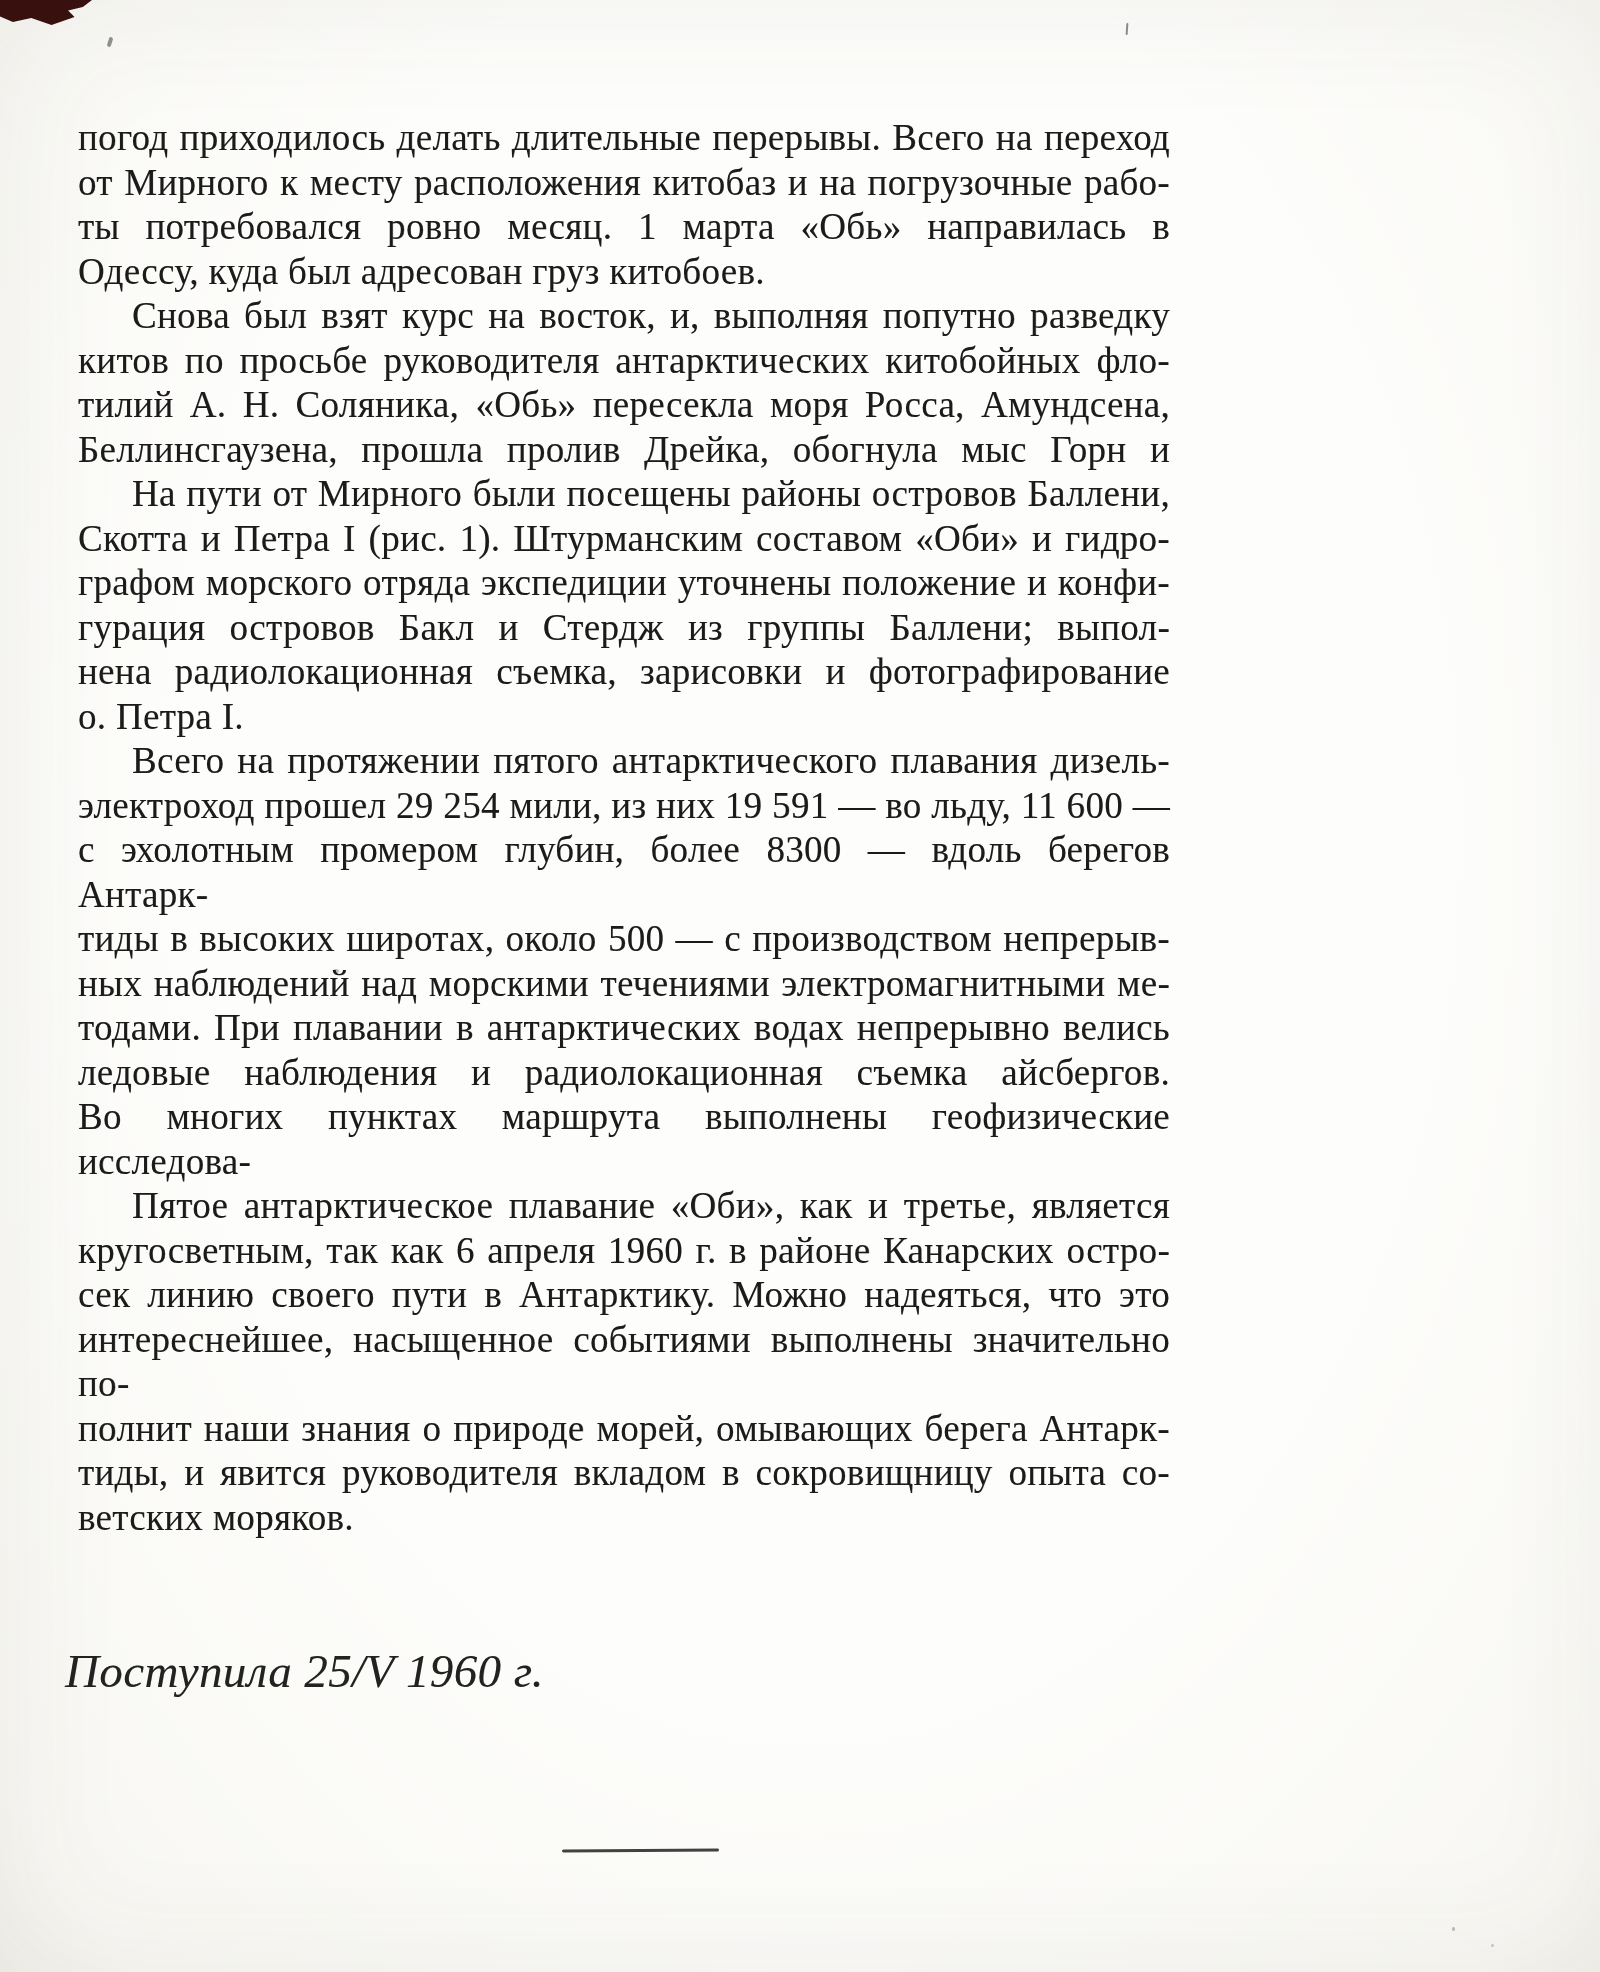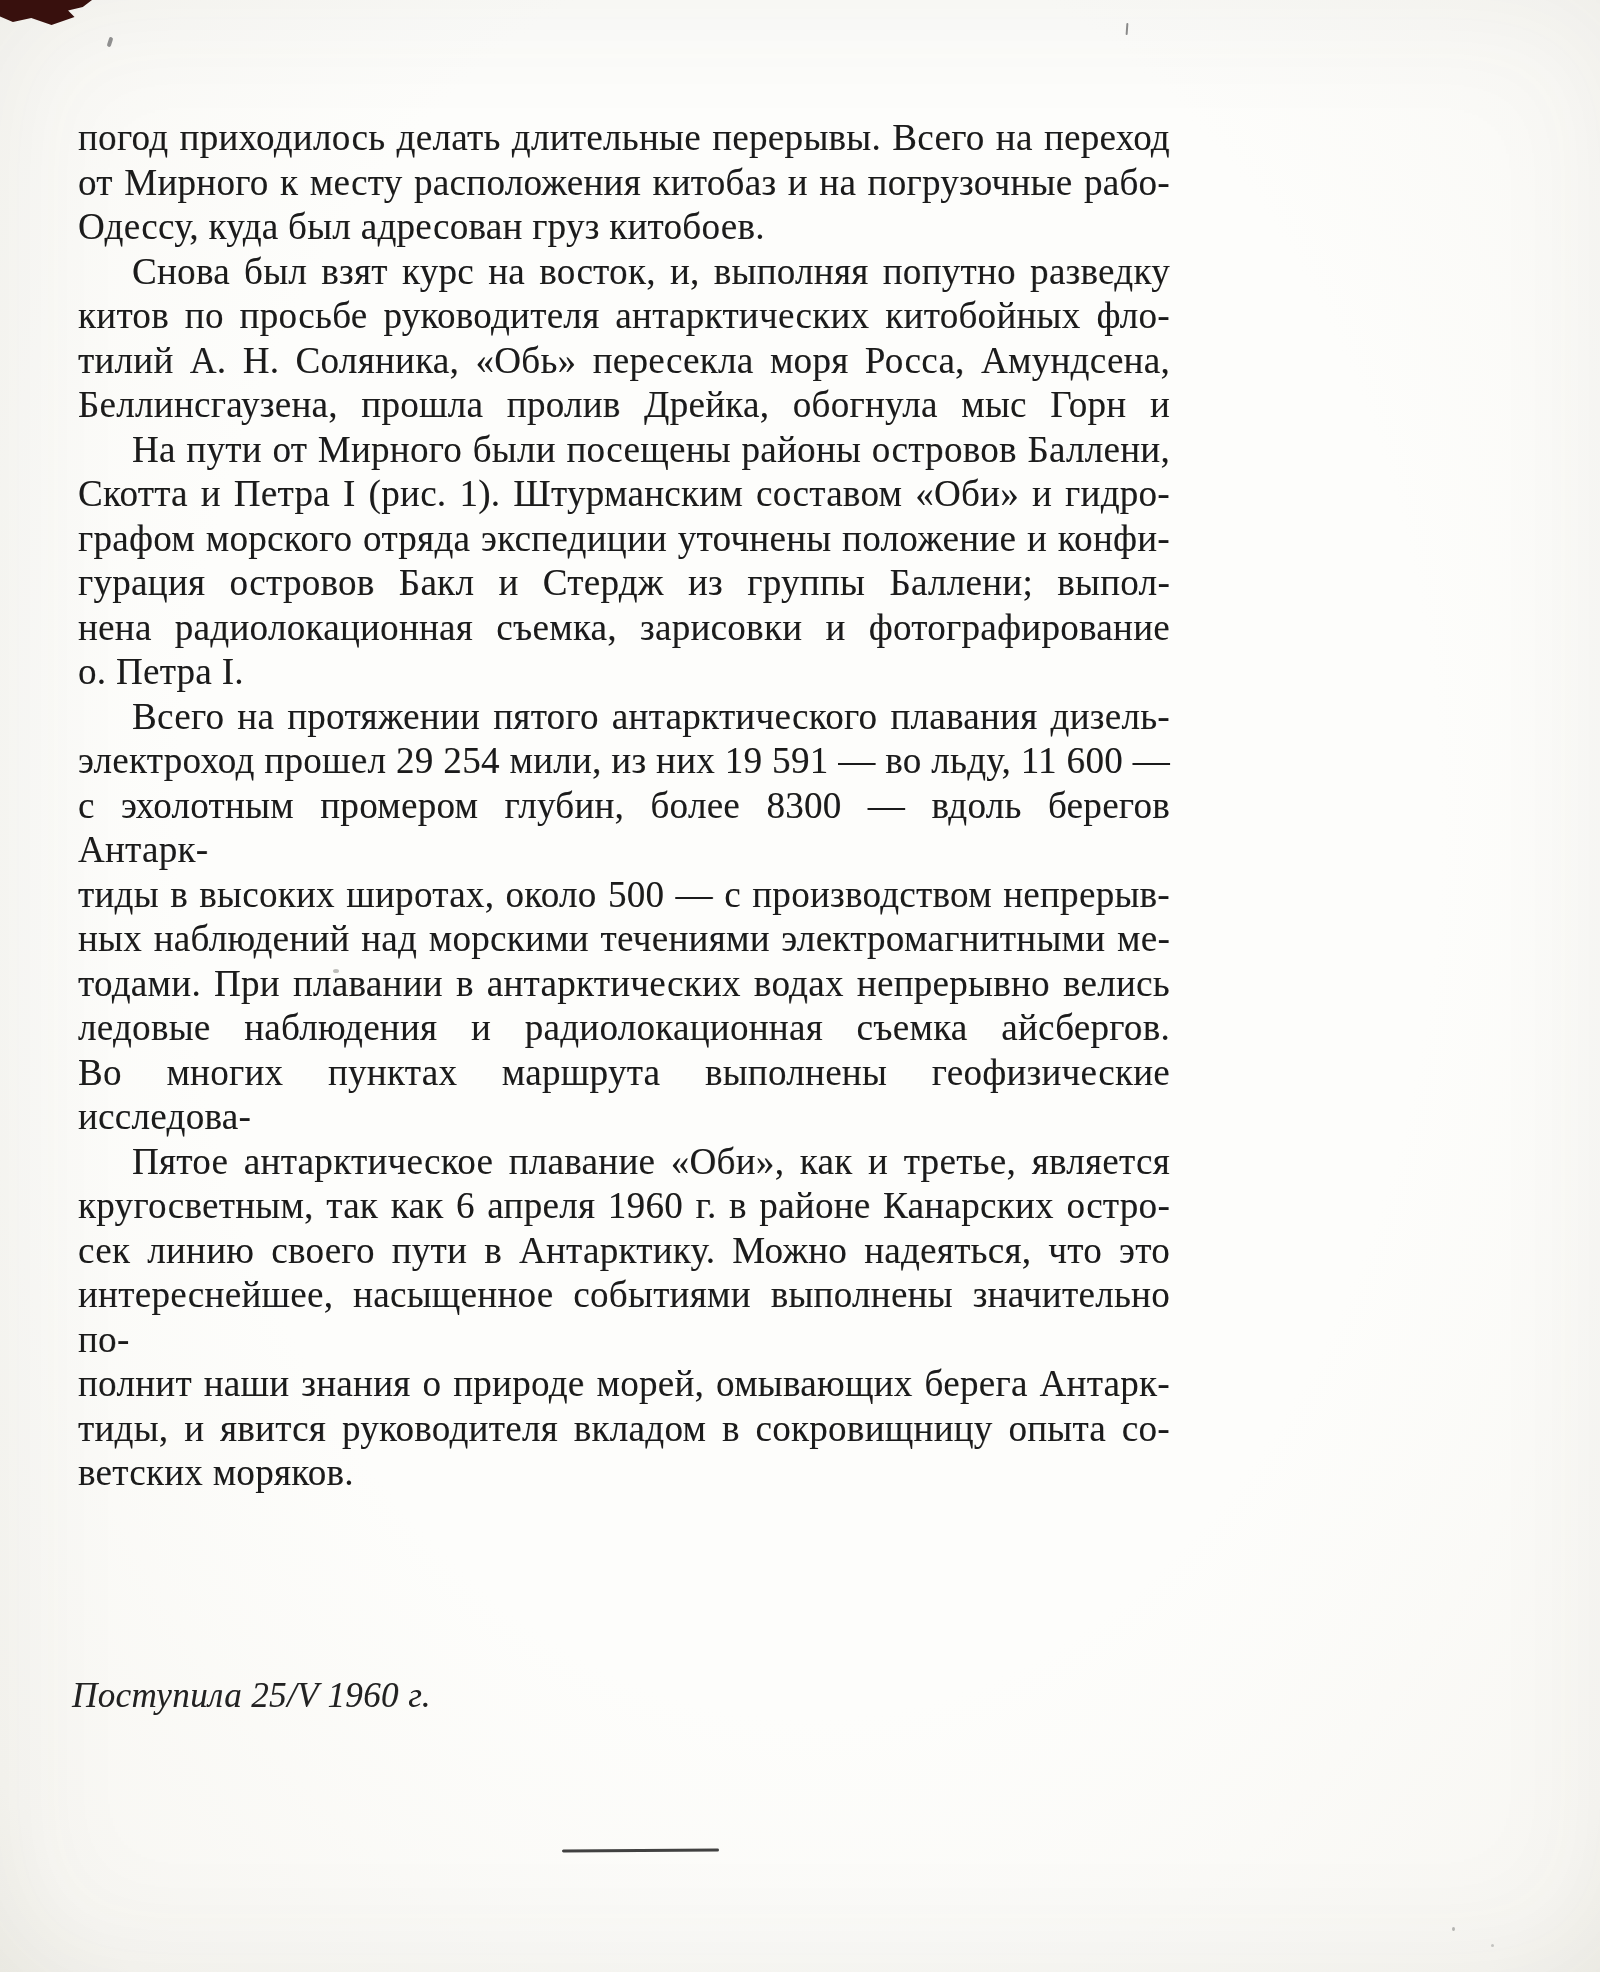--- a/index.html
+++ b/index.html
@@ -34,29 +34,28 @@
     text-align: justify;
     text-align-last: justify;
   }
   .line.last {
     text-align: justify;
     text-align-last: left;
   }
   .line.ind { padding-left: 54px; }
   .received-note {
     position: absolute;
-    left: 72px;
+    left: 65px;
     top: 1644px;
     font-family: "Liberation Serif", "DejaVu Serif", serif;
     font-style: italic;
-    font-size: 35px;
+    font-size: 47px;
     color: #222;
     letter-spacing: 0.4px;
     text-shadow: 0.3px 0.3px 0 rgba(25, 25, 25, 0.3);
-    margin-top: 32px;
   }
   .divider-rule {
     position: absolute;
     left: 562px;
     top: 1849px;
     width: 157px;
     height: 3px;
     background: #414141;
     border-radius: 2px;
     transform: rotate(-0.4deg);
@@ -102,20 +101,21 @@
   <div class="speck speck-2"></div>
   <div class="speck speck-3"></div>
   <div class="speck speck-4"></div>
   <div class="speck speck-5"></div>
 
   <div class="text-block">
 
     <div class="para">
       <div class="line">погод приходилось делать длительные перерывы. Всего на переход</div>
       <div class="line">от Мирного к месту расположения китобаз и на погрузочные рабо-</div>
+      <div class="line">ты потребовался ровно месяц. 1 марта «Обь» направилась в</div>
       <div class="line last">Одессу, куда был адресован груз китобоев.</div>
     </div>
 
     <div class="para">
       <div class="line ind">Снова был взят курс на восток, и, выполняя попутно разведку</div>
       <div class="line">китов по просьбе руководителя антарктических китобойных фло-</div>
       <div class="line">тилий А. Н. Соляника, «Обь» пересекла моря Росса, Амундсена,</div>
       <div class="line">Беллинсгаузена, прошла пролив Дрейка, обогнула мыс Горн и</div>
     </div>
 

